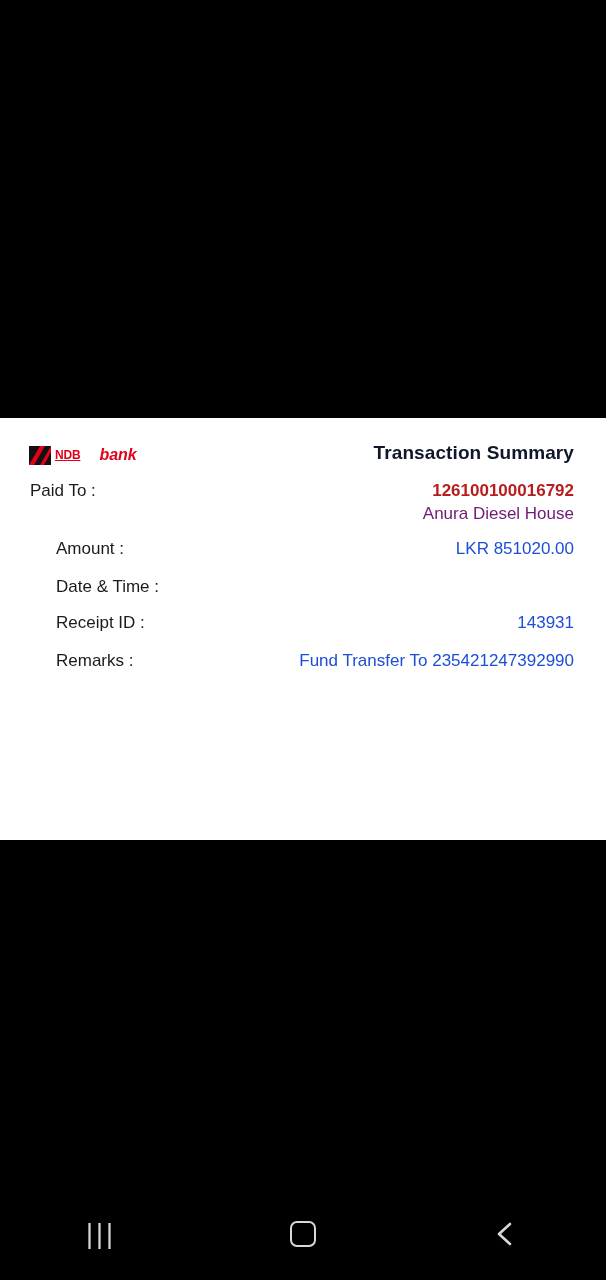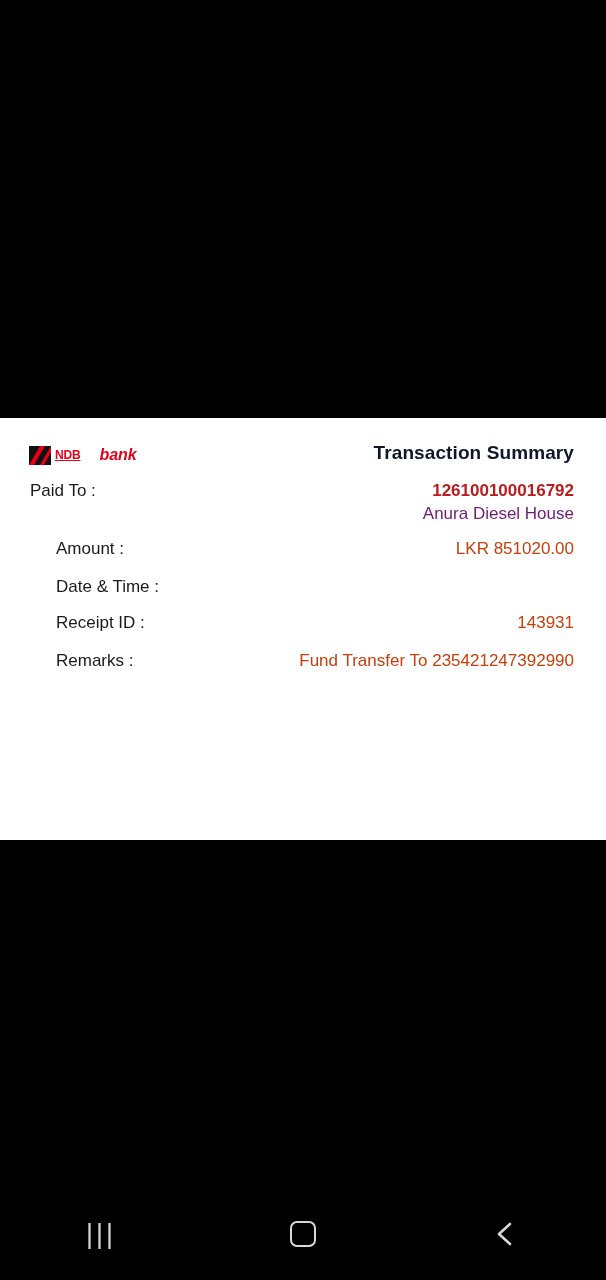--- a/index.html
+++ b/index.html
@@ -94,21 +94,21 @@
     color: #1b1b1b;
     white-space: nowrap;
     padding-top: 1px;
   }
   .row-values {
     text-align: right;
     max-width: 420px;
   }
   .value-primary {
     font-size: 17px;
-    color: #c2410c;
+    color: #1d4ed8;
     line-height: 1.35;
   }
   .value-account {
     font-size: 17px;
     font-weight: bold;
     color: #b91c1c;
     line-height: 1.35;
   }
   .value-sub {
     font-size: 17px;

